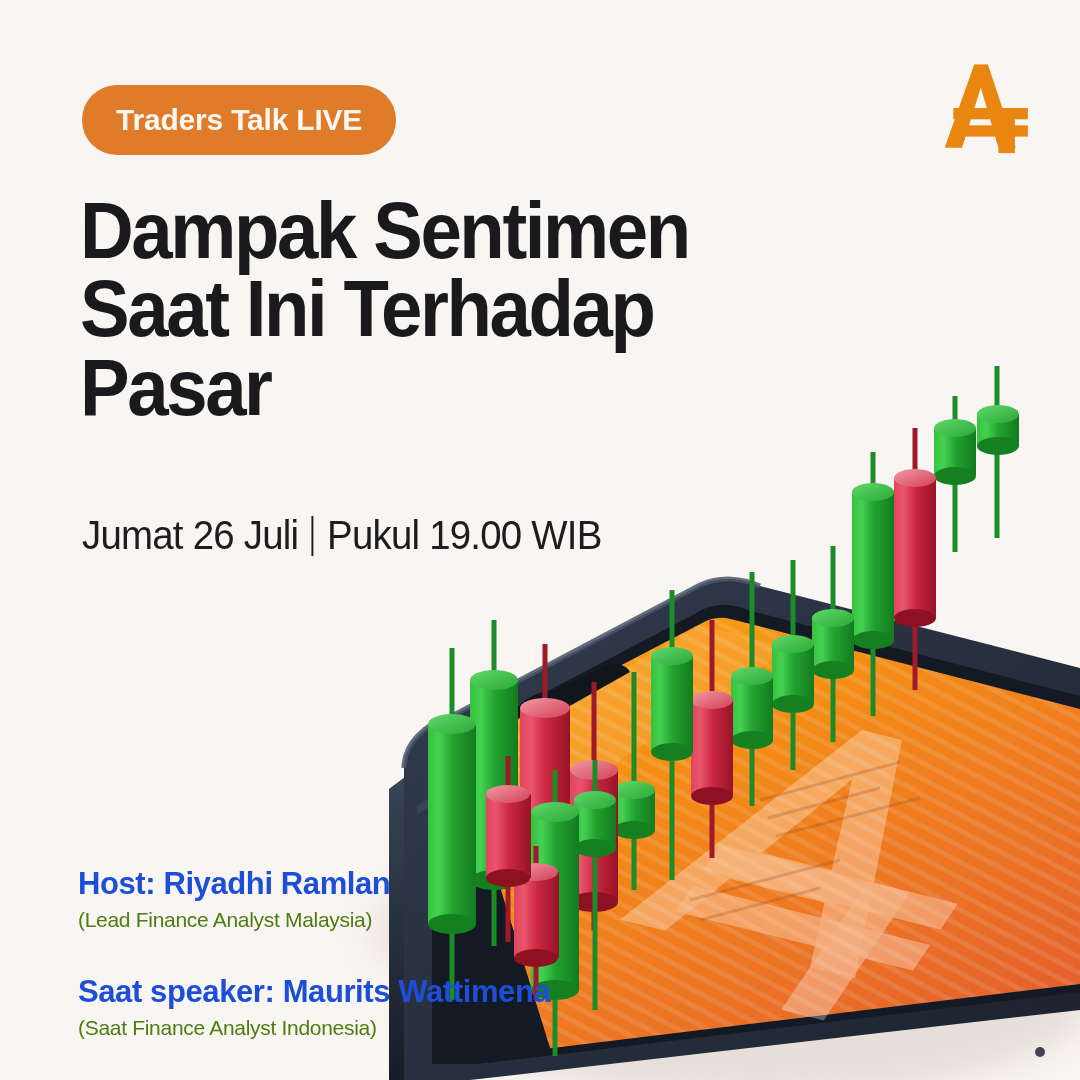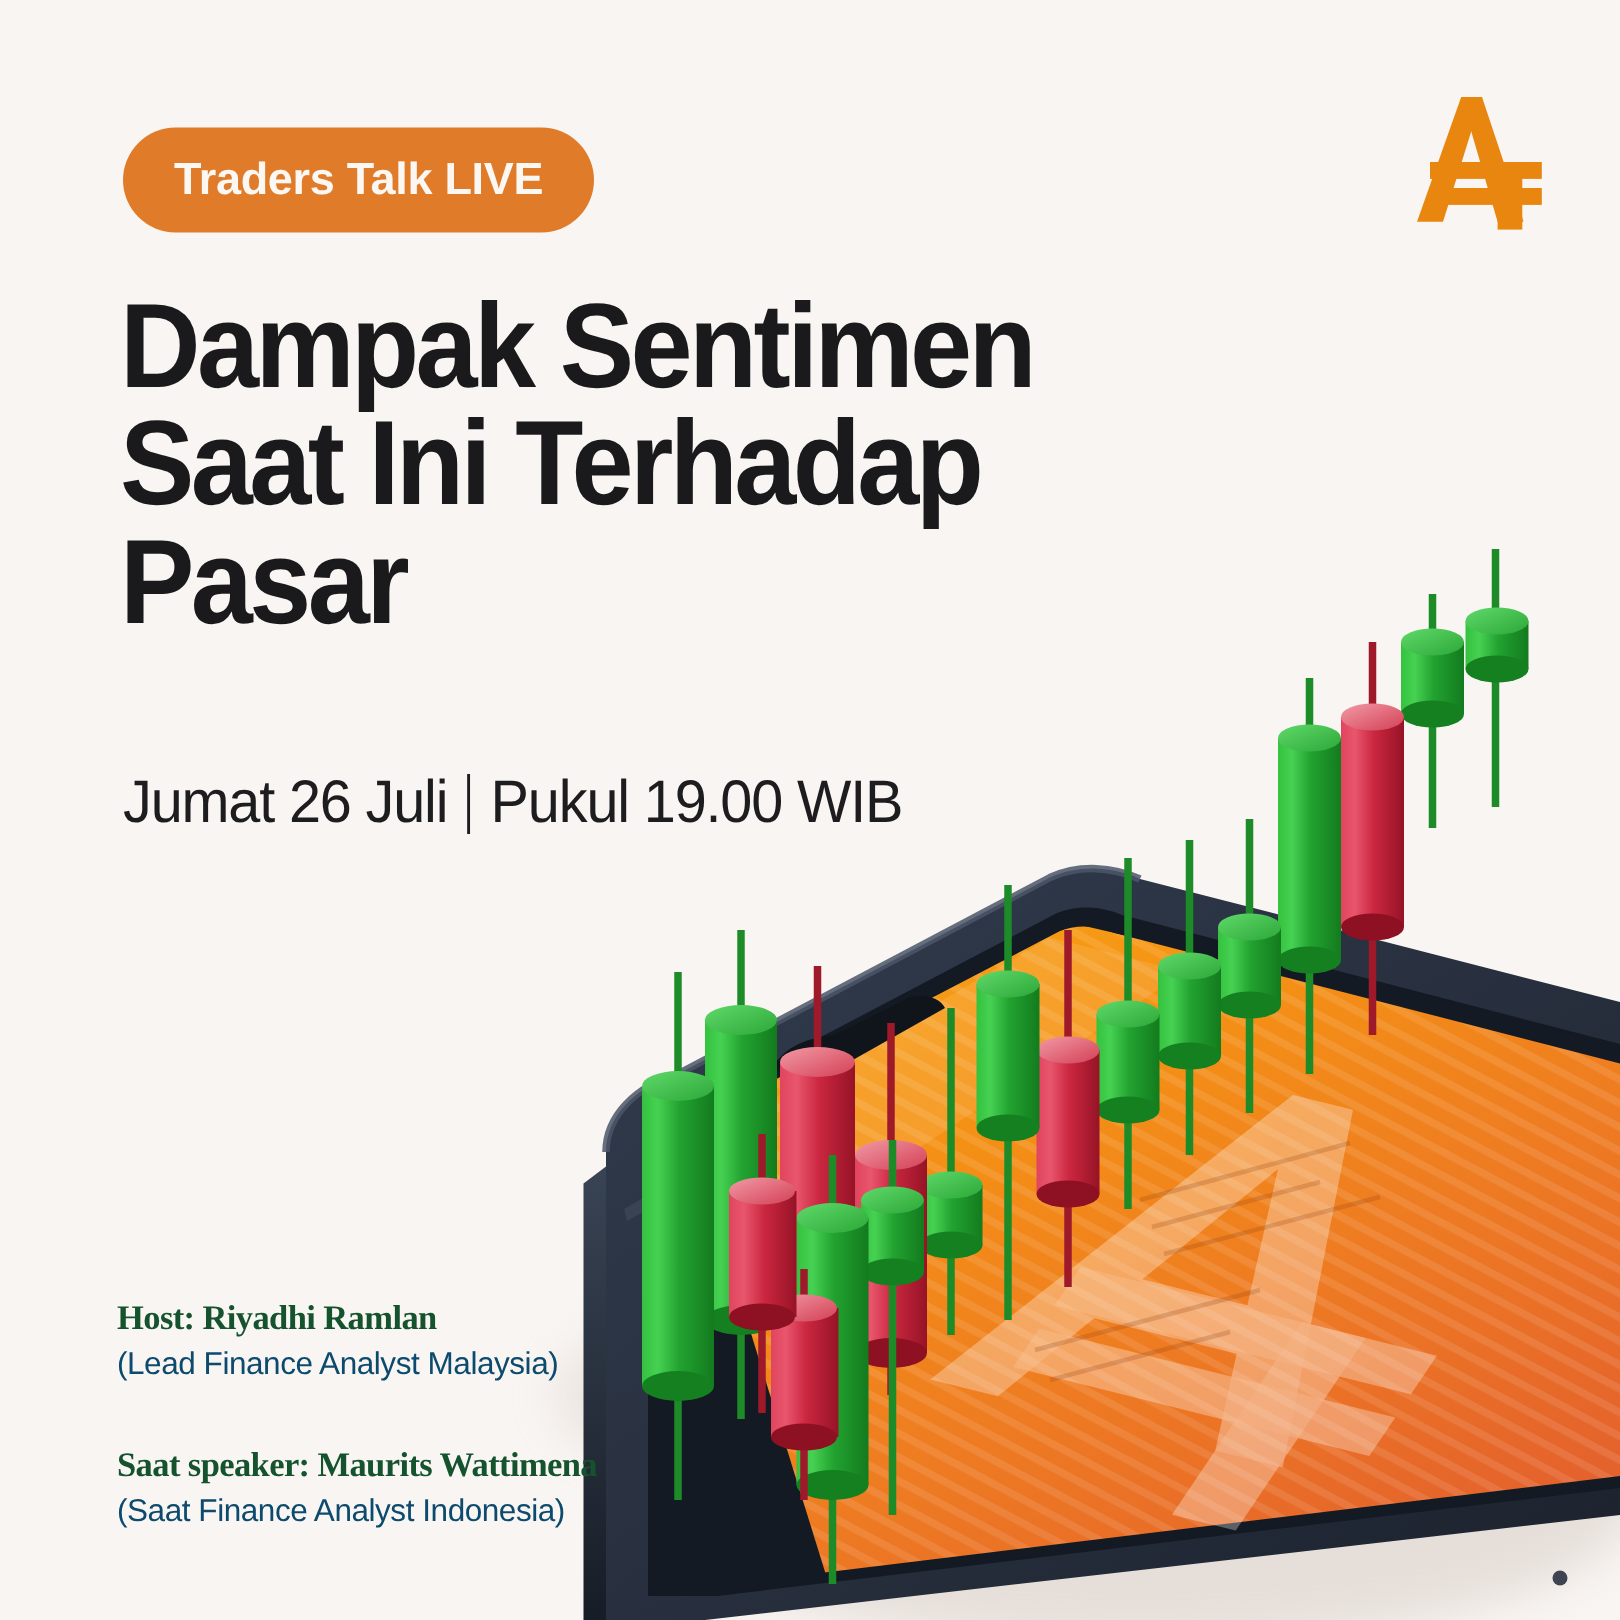--- a/index.html
+++ b/index.html
@@ -60,29 +60,28 @@
     transform-origin:left top;
   }
   .datetime .sep {
     display:inline-block;
     width:2px; height:40px;
     background:#1D1D1F;
   }
 
   .people { position:absolute; left:78px; top:866px; }
   .p-name {
-    color:#14532d;
-    font-size:23px;
+    color:#1d4ed8;
+    font-size:31px;
     font-weight:bold;
     letter-spacing:-0.4px;
     white-space:nowrap;
-    font-family:Liberation Serif, serif;
   }
   .p-role {
-    color:#0c4a6e;
+    color:#4d7c0f;
     font-size:21px;
     font-weight:400;
     letter-spacing:-0.3px;
     white-space:nowrap;
     margin-top:6px;
   }
   .p-gap { height:42px; }
 
   .logo {
     position:absolute; right:40px; top:56px;

